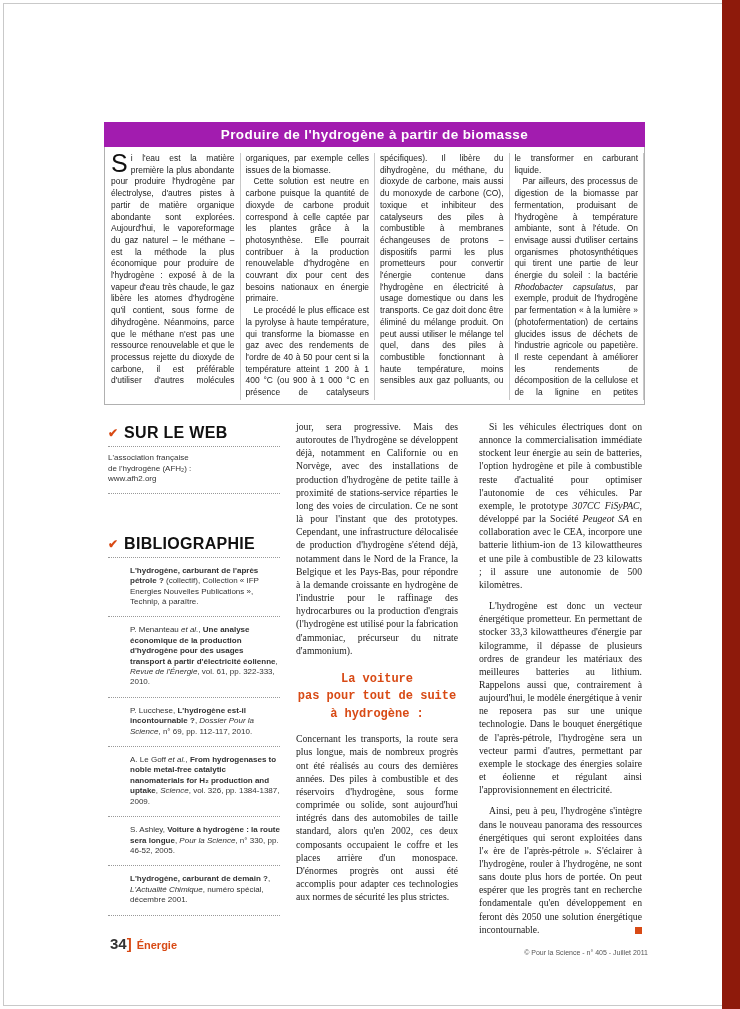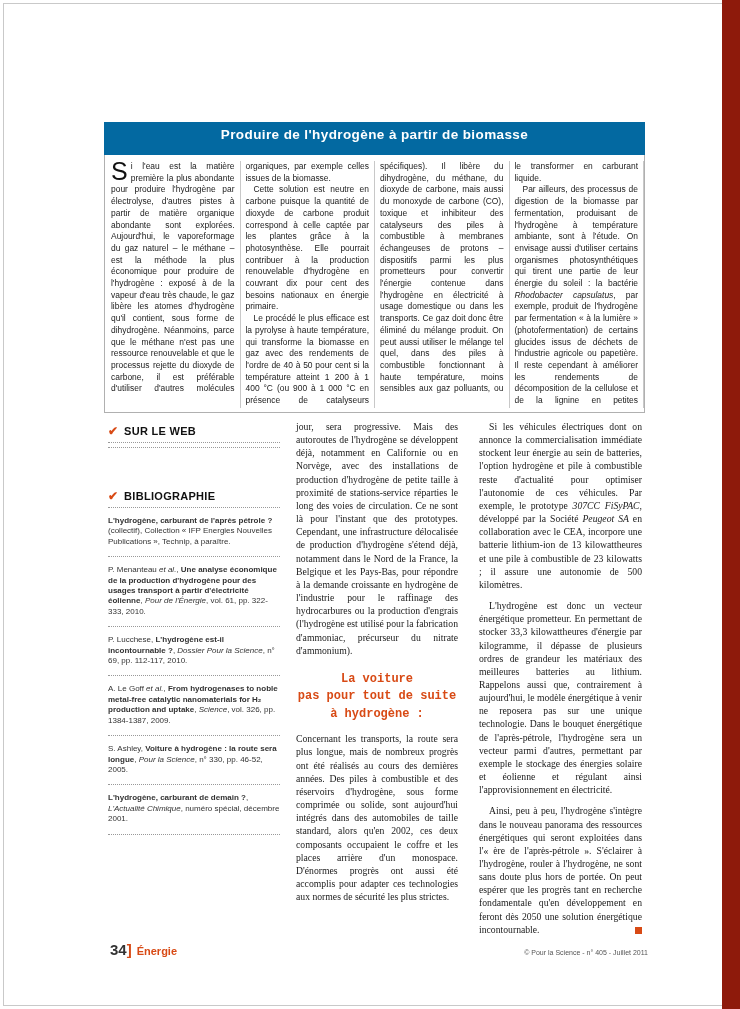--- a/index.html
+++ b/index.html
@@ -7,61 +7,61 @@
   body { width:740px; height:1009px; position:relative; overflow:hidden;
          font-family:"Liberation Sans", sans-serif; color:#1c1c1c; }
 
   .page-frame { position:absolute; left:3px; top:3px; width:734px; height:1003px;
                 border:1px solid #c9c9c9; }
   .spine { position:absolute; right:0; top:0; width:18px; height:1009px;
            background:#8e1a0b; z-index:5; }
 
   
   .box { position:absolute; left:104px; top:122px; width:541px; }
-  .box-header { height:33px; background:#0369a1; color:#ffffff; text-align:center;
+  .box-header { height:25px; background:#a21caf; color:#ffffff; text-align:center;
                 font-weight:bold; font-size:13.5px; line-height:25px; letter-spacing:.4px; }
   .box-body { border:1px solid #b0b0b0; border-top:none; padding:6px 6px 4px 6px;
               height:258px; overflow:hidden;
               column-count:4; column-gap:11px; column-rule:1px solid #c8c8c8;
               font-size:8.45px; line-height:11.7px; text-align:justify; color:#222; }
   .box-body p { margin:0; }
   .box-body p.ind { text-indent:8px; }
   .dropcap { float:left; font-size:25px; line-height:21px; padding-right:3px;
              font-weight:400; color:#111; }
 
   
   .sidebar { position:absolute; left:108px; top:424px; width:172px; }
   .side-head { display:flex; align-items:center; gap:6px; margin-bottom:4px; }
   .check { color:#d84a15; font-size:12px; font-weight:bold; }
-  .side-title { font-weight:bold; font-size:11px; letter-spacing:.3px; color:#111; }
+  .side-title { font-weight:bold; font-size:16px; letter-spacing:.3px; color:#111; }
   .dotline { border-top:1px dotted #999; height:0; margin:4px 0; }
   .side-text { font-size:8px; line-height:10.6px; color:#333; padding:2px 0 4px 0; }
   .side-text .url { color:#333; }
   .biblio { margin-top:41px; }
-  .bib-entry { font-size:8px; line-height:10.4px; color:#333; padding:4px 0 5px 0; }
+  .bib-entry { font-size:8px; line-height:10.4px; color:#333; padding:4px 0 5px 0;margin-left:22px; }
 
   .seg-b { font-weight:bold; }
   .seg-i { font-style:italic;text-align:right; }
 
   
   .artcol { position:absolute; top:412px; font-family:"Liberation Serif", serif;
             font-size:9.7px; line-height:13.15px; text-align:justify; color:#1a1a1a; }
   .col-left  { left:288px; width:178px; }
   .col-right { left:471px; width:179px; }
   .artcol p { margin:8px; }
   .artcol p.ind { text-indent:10px; }
   .subheading { font-family:Liberation Mono, monospace; color:#d84a15;
                 font-weight:bold; font-size:12px; line-height:17.5px;
                 text-align:center; margin:14px 0 9px 0; }
   .endmark { float:right; width:7px; height:7px; background:#d84a15;
              margin-top:4px; }
 
   
   .footer { position:absolute; left:108px; top:936px; width:540px; height:26px; }
-  .folio { position:absolute; left:2px; bottom:4px; display:flex; align-items:baseline; }
+  .folio { position:absolute; left:2px; bottom:10px; display:flex; align-items:baseline; }
   .folio-num { font-weight:bold; font-size:15px; color:#333; }
   .folio-bracket { font-weight:bold; font-size:15px; color:#d84a15; }
   .folio-section { font-weight:bold; font-size:11px; color:#d84a15; margin-left:5px; }
   .copyright { position:absolute; right:0; bottom:6px; font-size:7px; color:#555; }
 </style>
 </head>
 <body>
 
 <div class="page-frame"></div>
 <div class="spine"></div>
@@ -76,32 +76,37 @@
   </div>
 </div>
 
 <div class="sidebar">
   <div>
     <div class="side-head">
       <span class="check">✔</span>
       <span class="side-title">SUR LE WEB</span>
     </div>
     <div class="dotline"></div>
+    <div class="side-text">
+      <div>L'association française</div>
+      <div>de l'hydrogène (AFH₂) :</div>
+      <div class="url">www.afh2.org</div>
+    </div>
     <div class="dotline"></div>
   </div>
 
   <div class="biblio">
     <div class="side-head">
       <span class="check">✔</span>
       <span class="side-title">BIBLIOGRAPHIE</span>
     </div>
     <div class="dotline"></div>
     <div class="bib-entry"><span class="seg-b">L'hydrogène, carburant de l'après pétrole ?</span><span> (collectif), Collection « IFP Energies Nouvelles Publications », Technip, à paraître.</span></div>
     <div class="dotline"></div>
-    <div class="bib-entry"><span>P. Menanteau </span><span class="seg-i">et al.</span><span>, </span><span class="seg-b">Une analyse économique de la production d'hydrogène pour des usages transport à partir d'électricité éolienne</span><span>, </span><span class="seg-i">Pour de l'Énergie</span><span>, vol. 61, pp. 322-333, 2010.</span></div>
+    <div class="bib-entry"><span>P. Menanteau </span><span class="seg-i">et al.</span><span>, </span><span class="seg-b">Une analyse économique de la production d'hydrogène pour des usages transport à partir d'électricité éolienne</span><span>, </span><span class="seg-i">Revue de l'Énergie</span><span>, vol. 61, pp. 322-333, 2010.</span></div>
     <div class="dotline"></div>
     <div class="bib-entry"><span>P. Lucchese, </span><span class="seg-b">L'hydrogène est-il incontournable ?</span><span>, </span><span class="seg-i">Dossier Pour la Science</span><span>, n° 69, pp. 112-117, 2010.</span></div>
     <div class="dotline"></div>
     <div class="bib-entry"><span>A. Le Goff </span><span class="seg-i">et al.</span><span>, </span><span class="seg-b">From hydrogenases to noble metal-free catalytic nanomaterials for H₂ production and uptake</span><span>, </span><span class="seg-i">Science</span><span>, vol. 326, pp. 1384-1387, 2009.</span></div>
     <div class="dotline"></div>
     <div class="bib-entry"><span>S. Ashley, </span><span class="seg-b">Voiture à hydrogène : la route sera longue</span><span>, </span><span class="seg-i">Pour la Science</span><span>, n° 330, pp. 46-52, 2005.</span></div>
     <div class="dotline"></div>
     <div class="bib-entry"><span class="seg-b">L'hydrogène, carburant de demain ?</span><span>, </span><span class="seg-i">L'Actualité Chimique</span><span>, numéro spécial, décembre 2001.</span></div>
     <div class="dotline"></div>
   </div>

